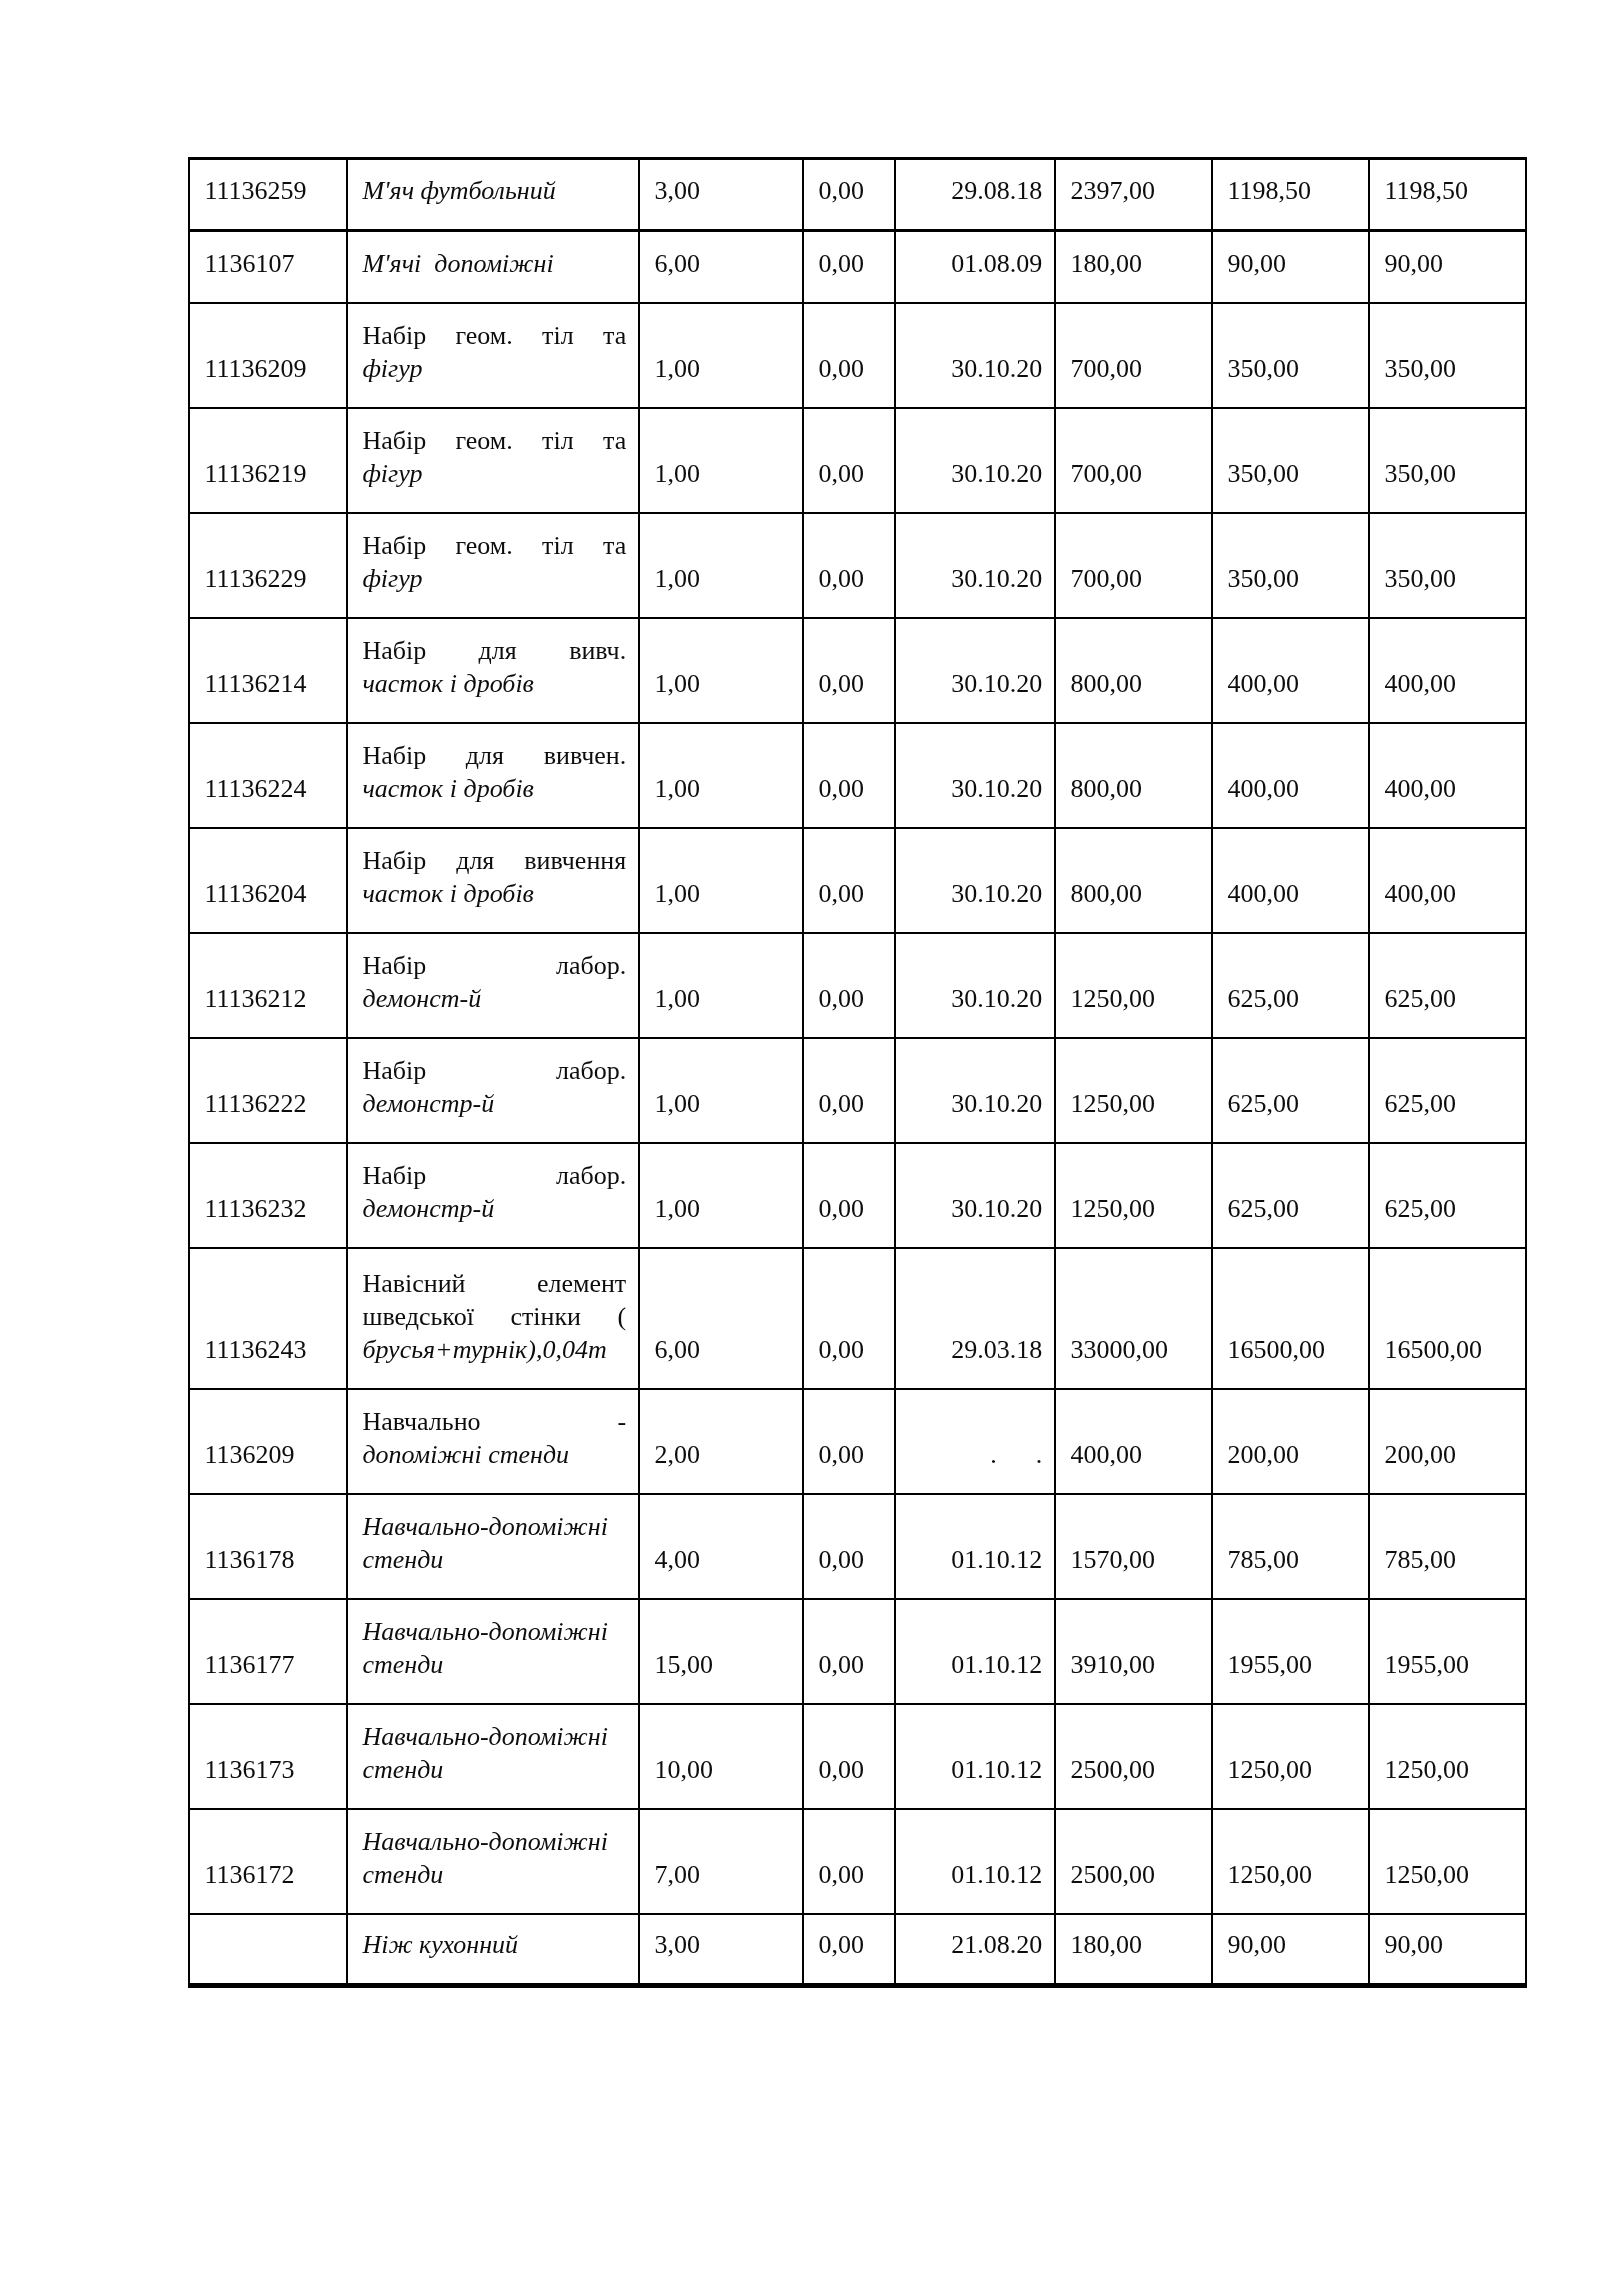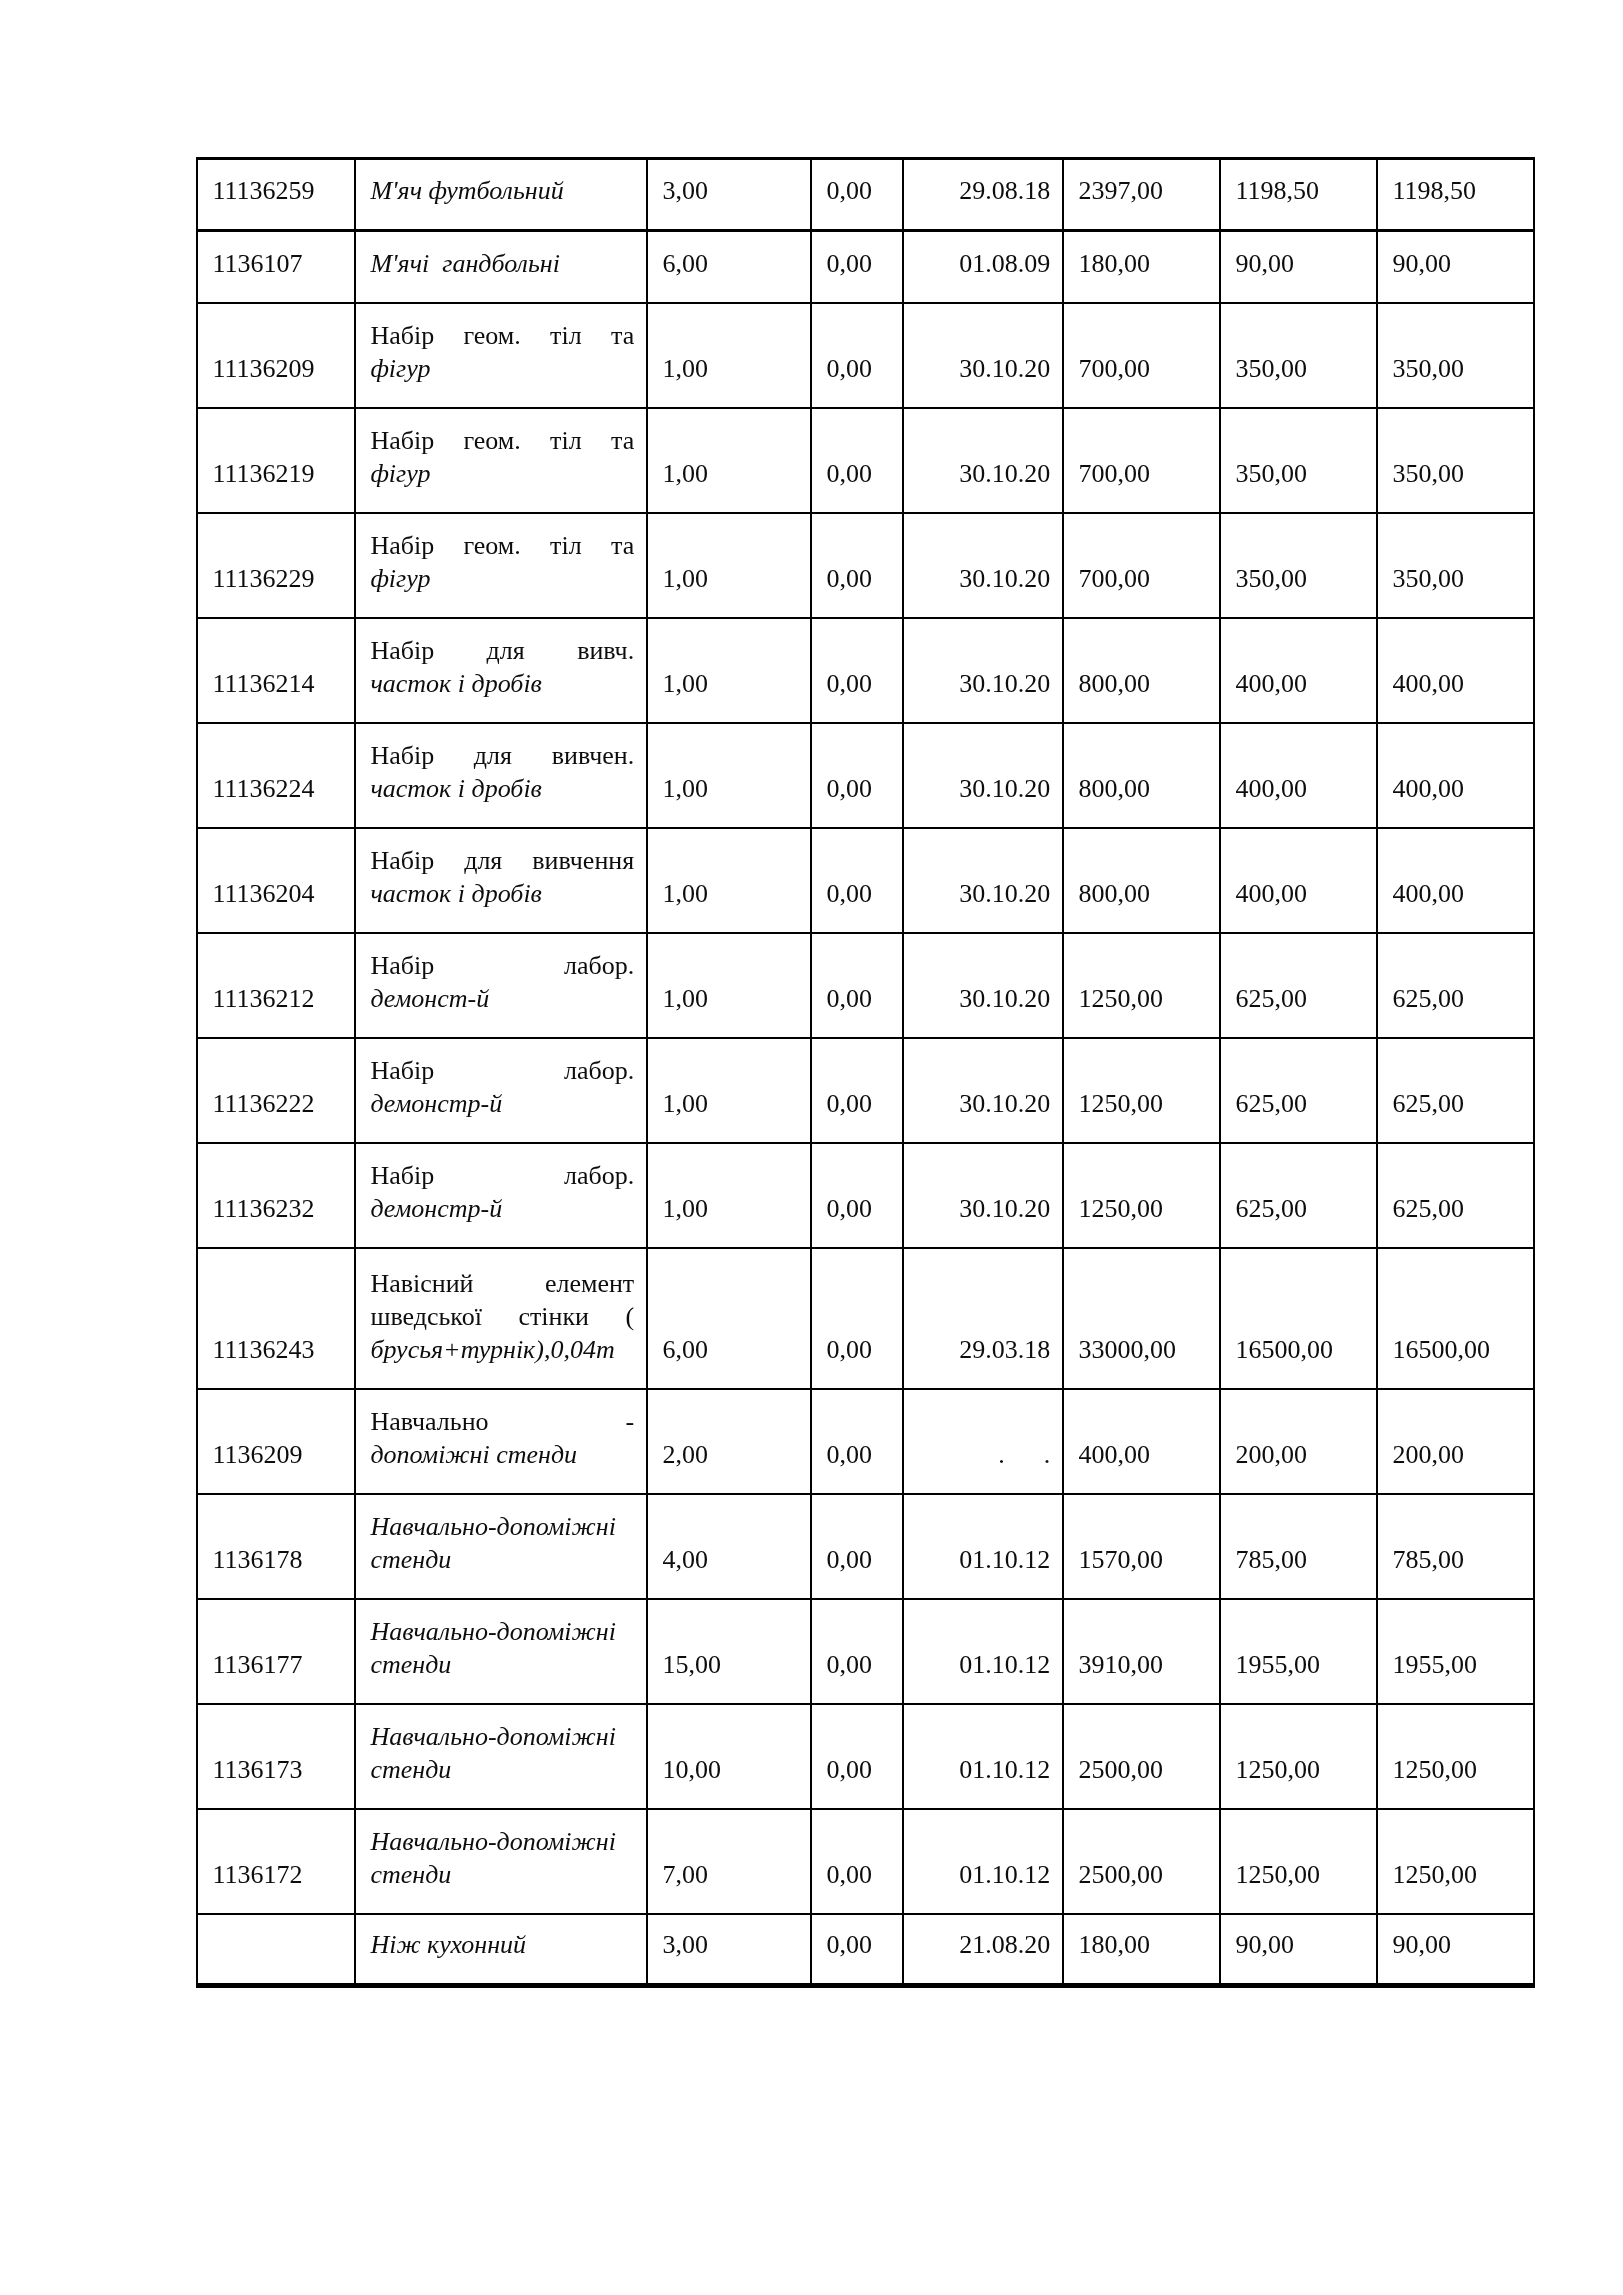--- a/index.html
+++ b/index.html
@@ -9,21 +9,21 @@
     font-family: "Liberation Serif", serif;
     position: relative;
   }
   .page {
     position: absolute; inset: 0;
     background: #ffffff;
     overflow: hidden;
   }
   table.inv {
     position: absolute;
-    left: 196px; top: 157px;
+    left: 188px; top: 157px;
     width: 1337px;
     border-collapse: collapse;
     table-layout: fixed;
     border: 2.6px solid #000;
     border-top-width: 3.9px;
     border-bottom-width: 5.9px;
   }
   table.inv td {
     border: 2px solid #000;
     vertical-align: bottom;
@@ -68,21 +68,21 @@
           <td class="c-qty">3,00</td>
           <td class="c-zero">0,00</td>
           <td class="c-date">29.08.18</td>
           <td class="c-sum">2397,00</td>
           <td class="c-wear">1198,50</td>
           <td class="c-residual">1198,50</td>
         </tr>
         <tr class="lines-1">
           <td class="c-id">1136107</td>
           <td>
-            <div class="nline">М'ячі  гандбольні</div>
+            <div class="nline">М'ячі  допоміжні</div>
           </td>
           <td class="c-qty">6,00</td>
           <td class="c-zero">0,00</td>
           <td class="c-date">01.08.09</td>
           <td class="c-sum">180,00</td>
           <td class="c-wear">90,00</td>
           <td class="c-residual">90,00</td>
         </tr>
         <tr class="lines-2">
           <td class="c-id">11136209</td>

